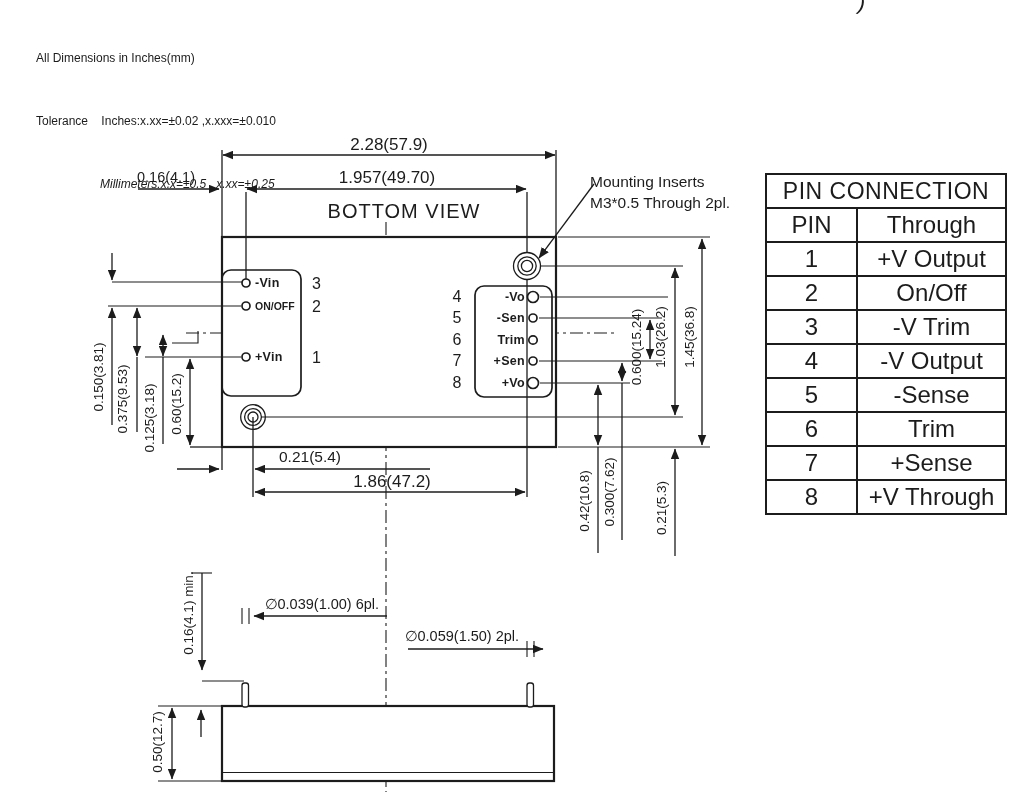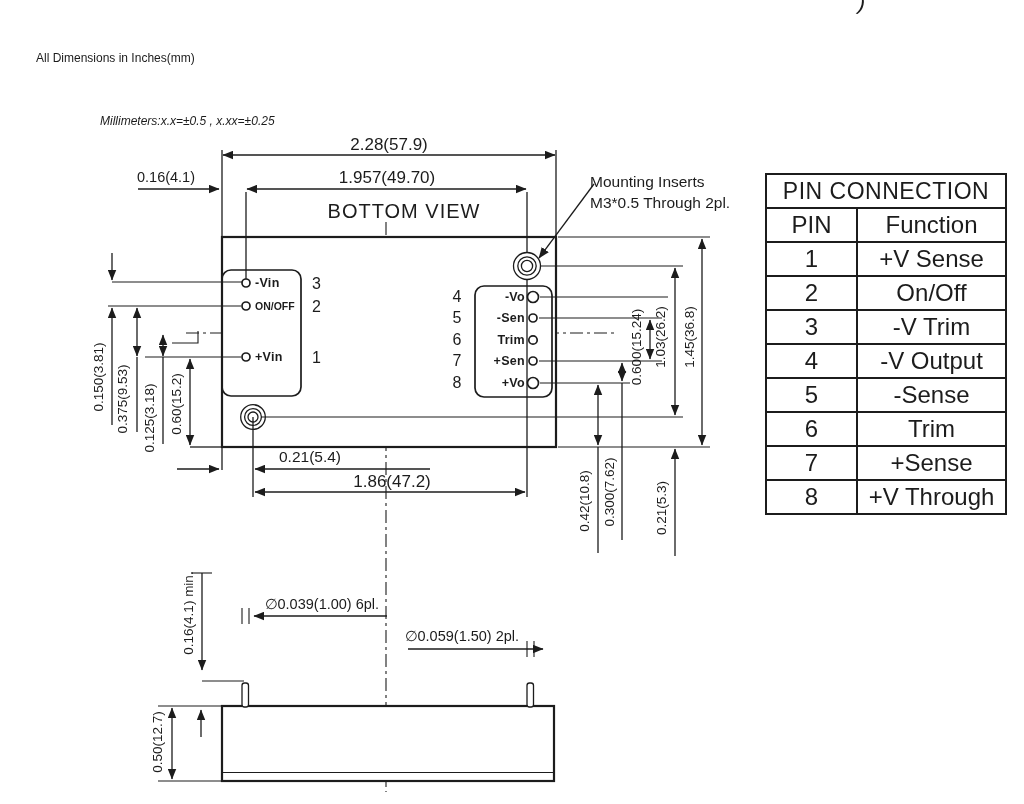--- a/index.html
+++ b/index.html
@@ -31,20 +31,21 @@
   .pintable col.c1{width:91px;}
   .pintable col.c2{width:149px;}
 </style>
 </head>
 <body>
 
 <div class="page">
 
   <div class="hdr">
     <div>All Dimensions in Inches(mm)</div>
+    <div>Tolerance    Inches:x.xx=±0.02 ,x.xxx=±0.010</div>
     <div class="l3">Millimeters:x.x=±0.5 , x.xx=±0.25</div>
   </div>
 
   <div class="frag">)</div>
 
   <svg width="1024" height="804" viewBox="0 0 1024 804">
     <defs>
       <marker id="ah" viewBox="0 0 10 8" refX="9.5" refY="4" markerWidth="11" markerHeight="9" orient="auto-start-reverse" markerUnits="userSpaceOnUse">
         <path d="M0,0 L10,4 L0,8 z" fill="#1c1c1c"></path>
       </marker>
@@ -211,25 +212,25 @@
     <colgroup>
         <col class="c1">
         <col class="c2">
       </colgroup>
     <tbody>
         <tr>
           <th colspan="2" class="title">PIN CONNECTION</th>
         </tr>
     <tr>
       <th>PIN</th>
-      <th>Function</th>
+      <th>Through</th>
     </tr>
     <tr>
       <td>1</td>
-      <td>+V Sense</td>
+      <td>+V Output</td>
     </tr>
     <tr>
       <td>2</td>
       <td>On/Off</td>
     </tr>
     <tr>
       <td>3</td>
       <td>-V Trim</td>
     </tr>
     <tr>

